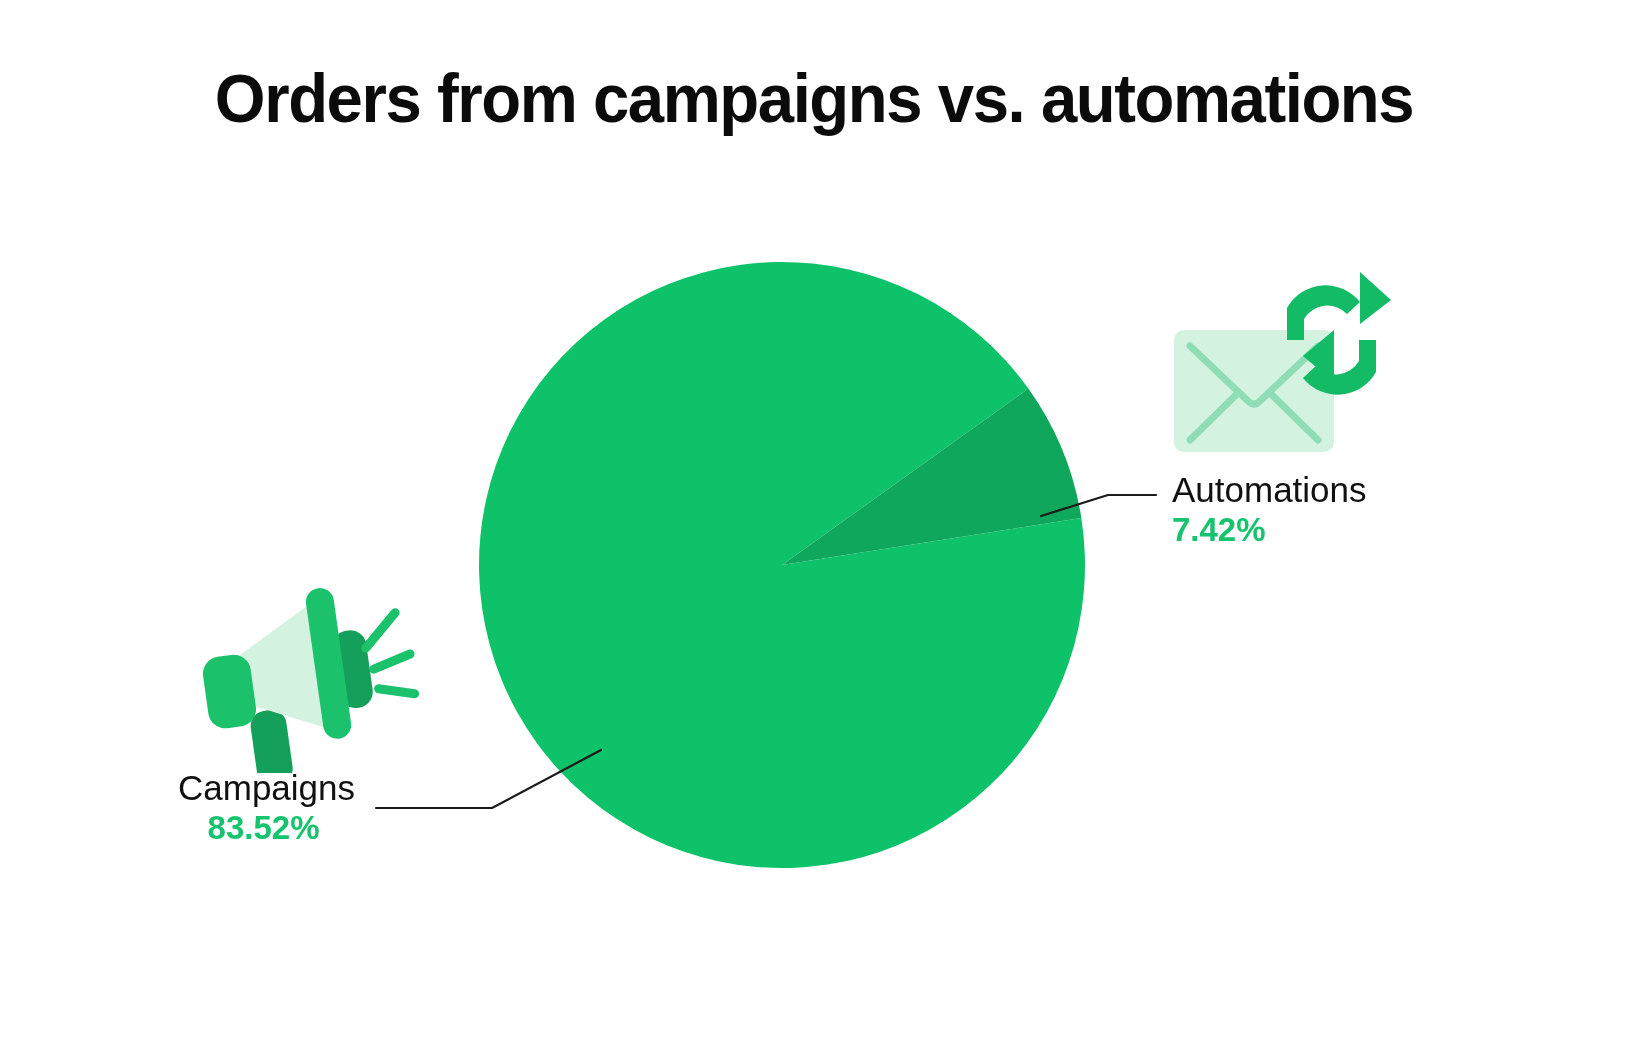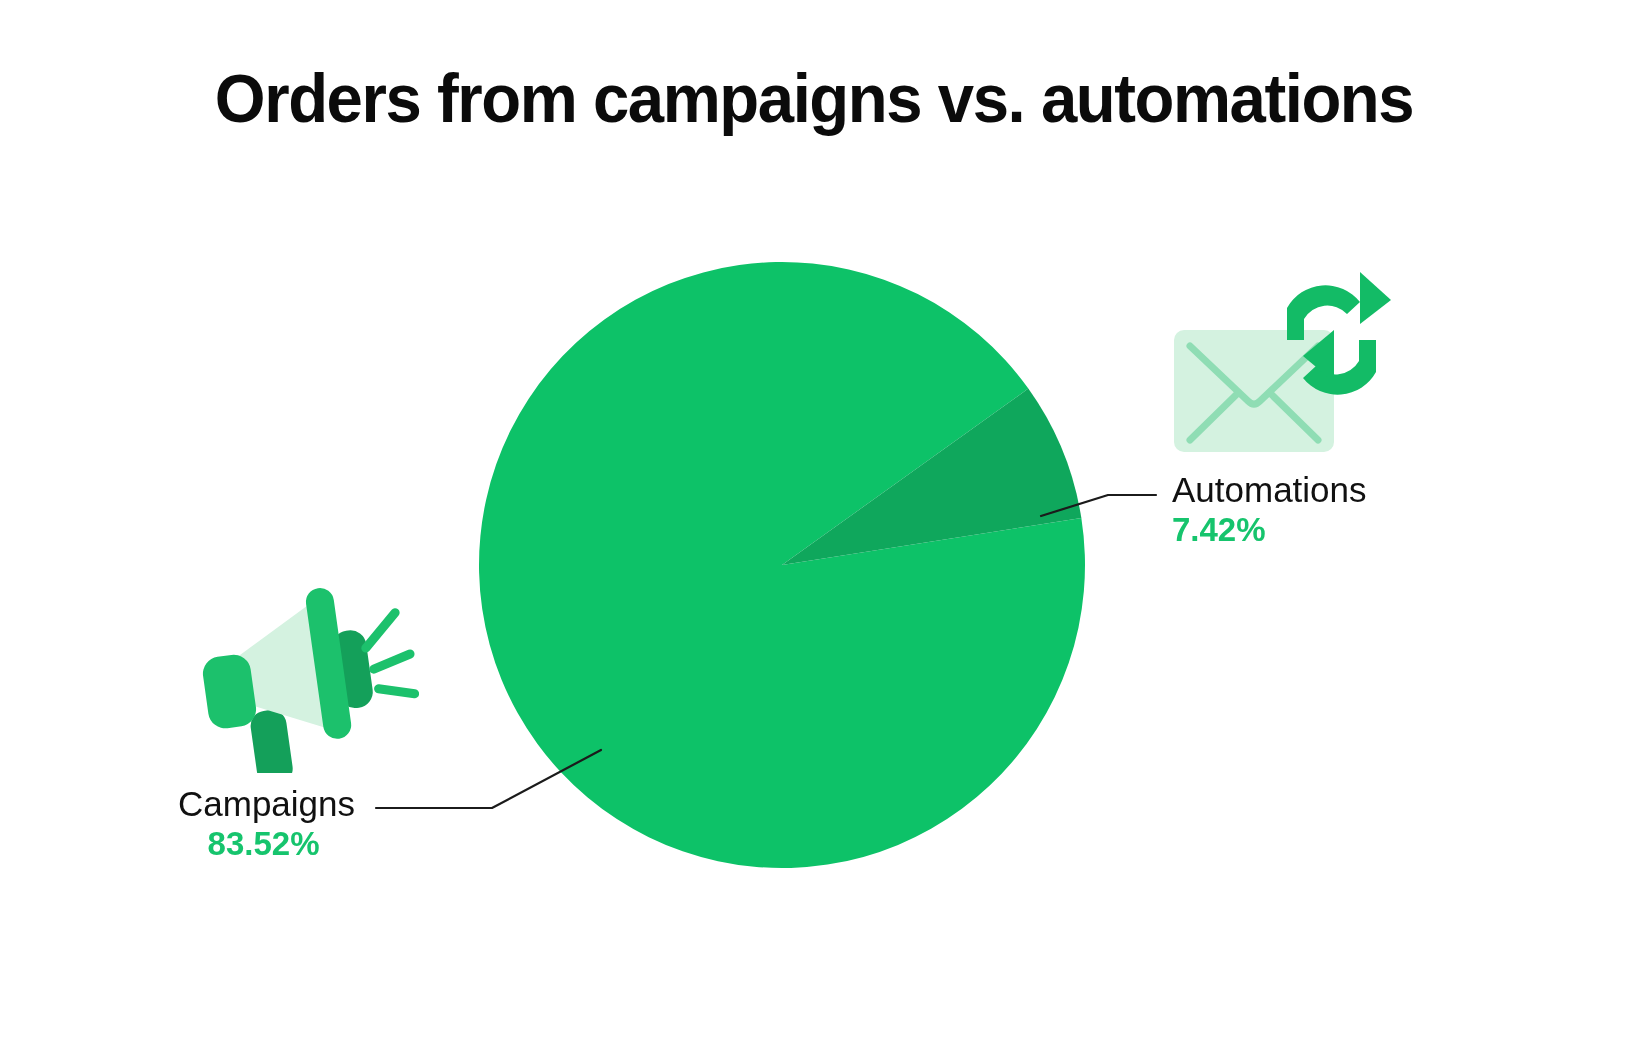--- a/index.html
+++ b/index.html
@@ -61,21 +61,21 @@
   .label-value {
     font-family: "Liberation Sans", sans-serif;
     font-size: 33px;
     font-weight: bold;
     color: #16c46d;
     line-height: 1.3;
     white-space: nowrap;
   }
   #label-campaigns {
     left: 178px;
-    top: 784px;
+    top: 768px;
     text-align: left;
   }
   #label-campaigns .label-value {
     text-align: center;
     padding-right: 6px;
   }
   #label-automations {
     left: 1172px;
     top: 470px;
     text-align: left;

